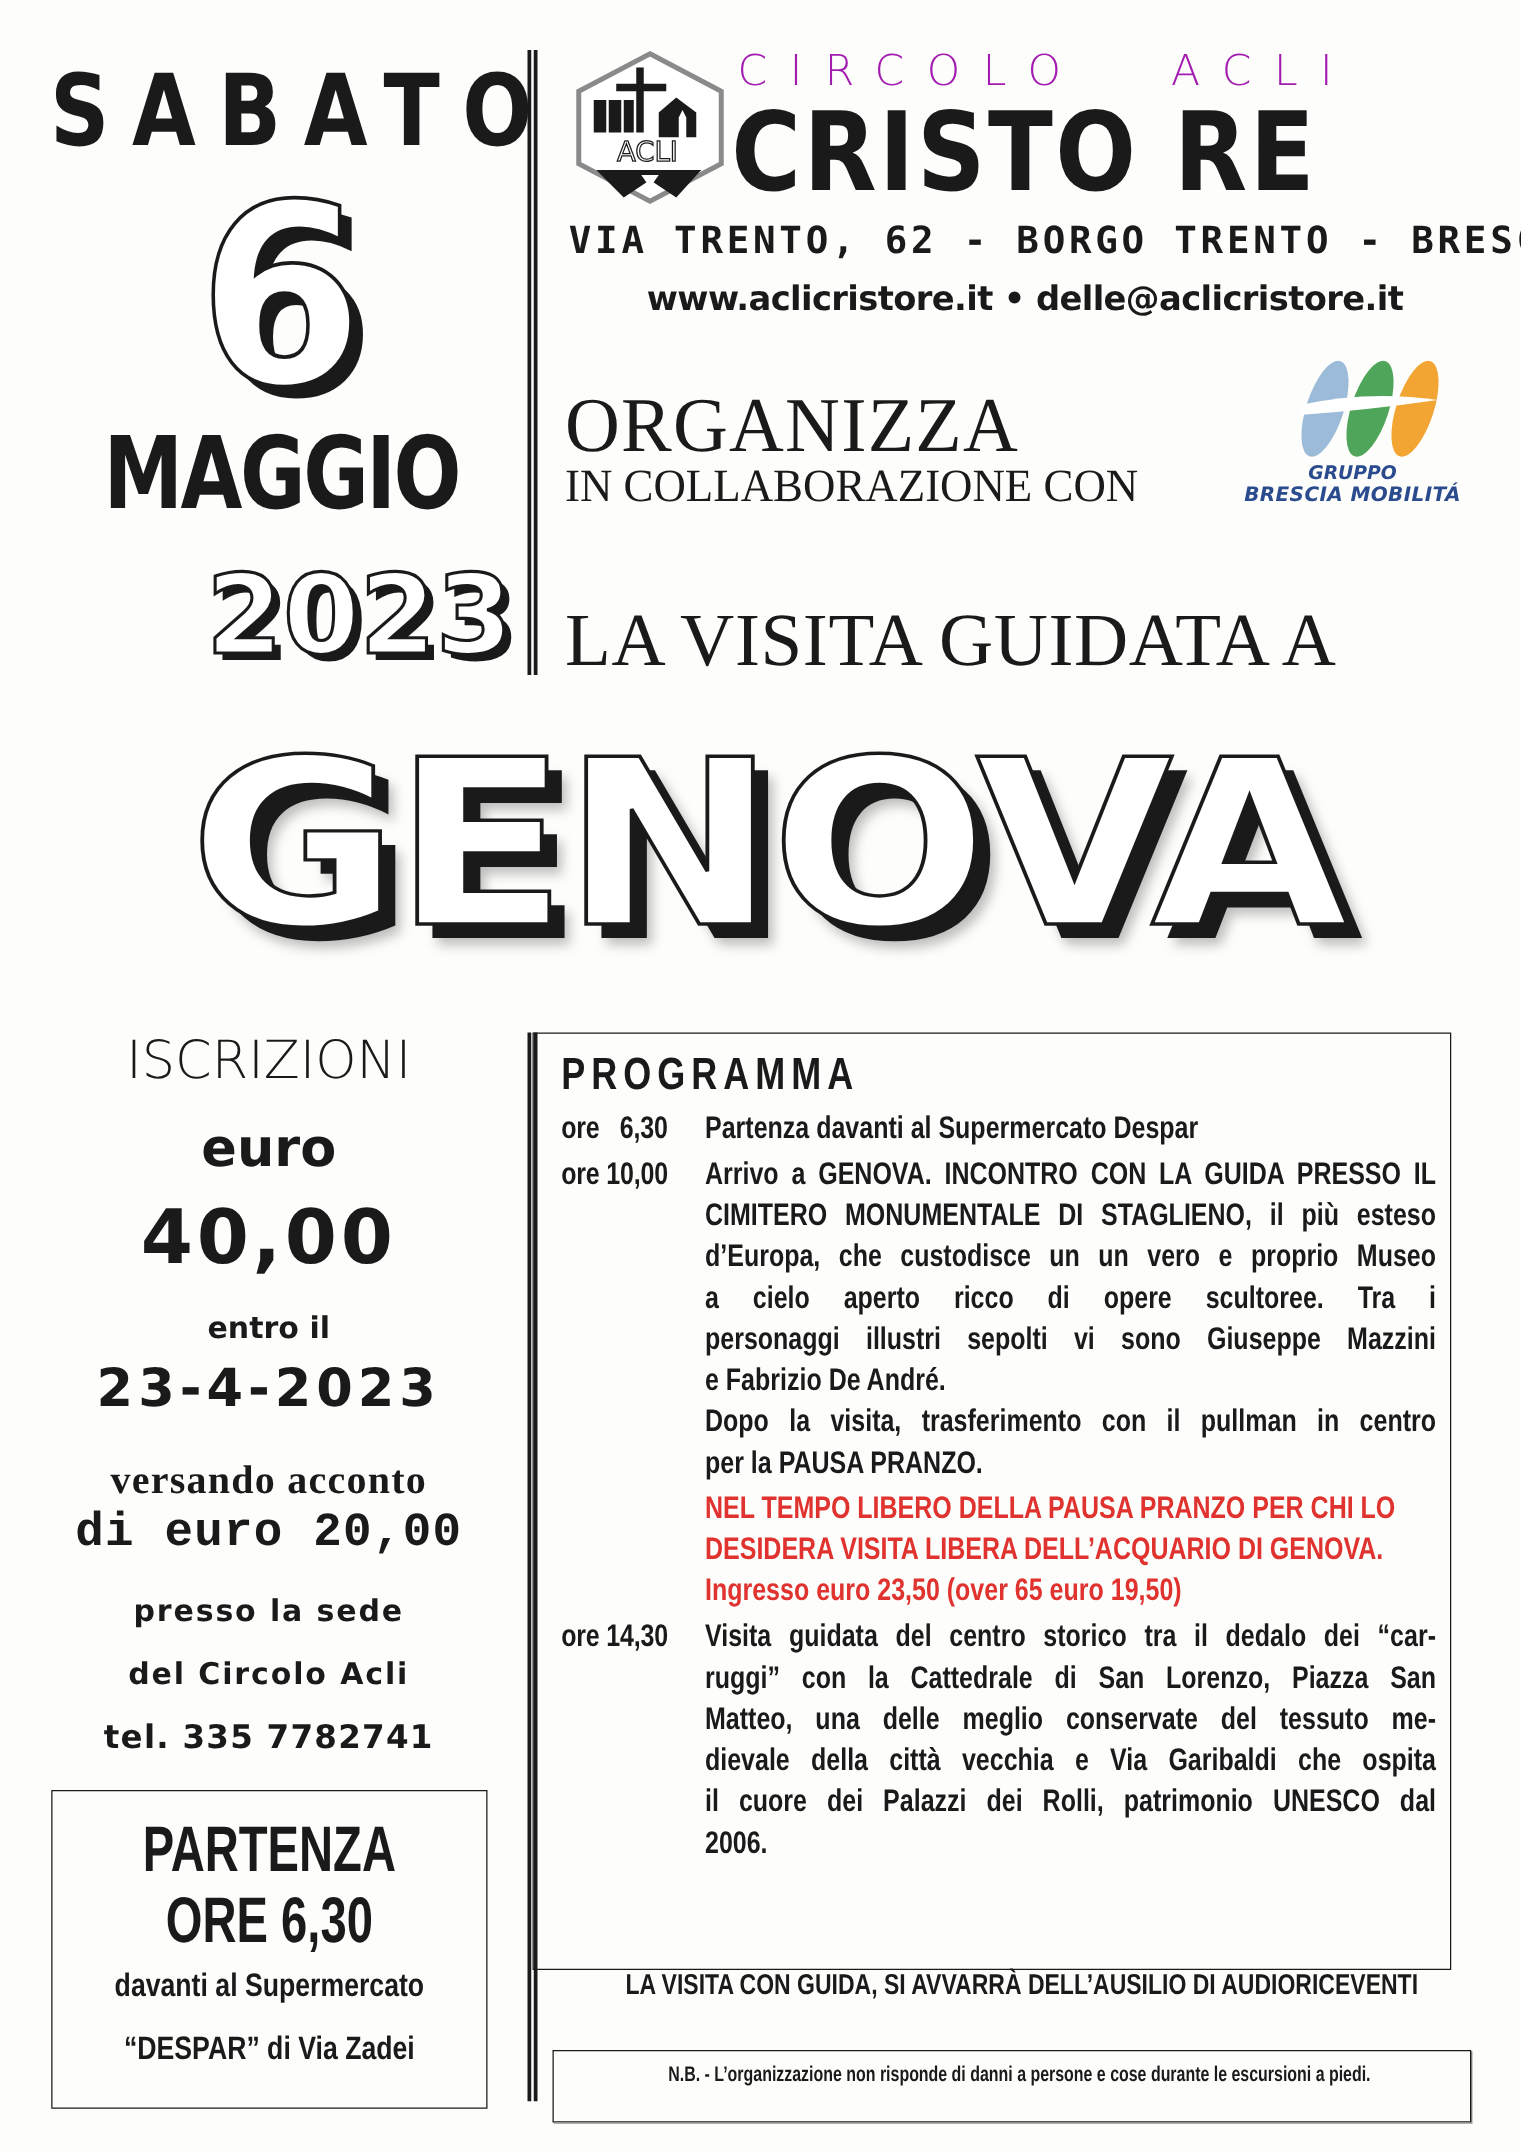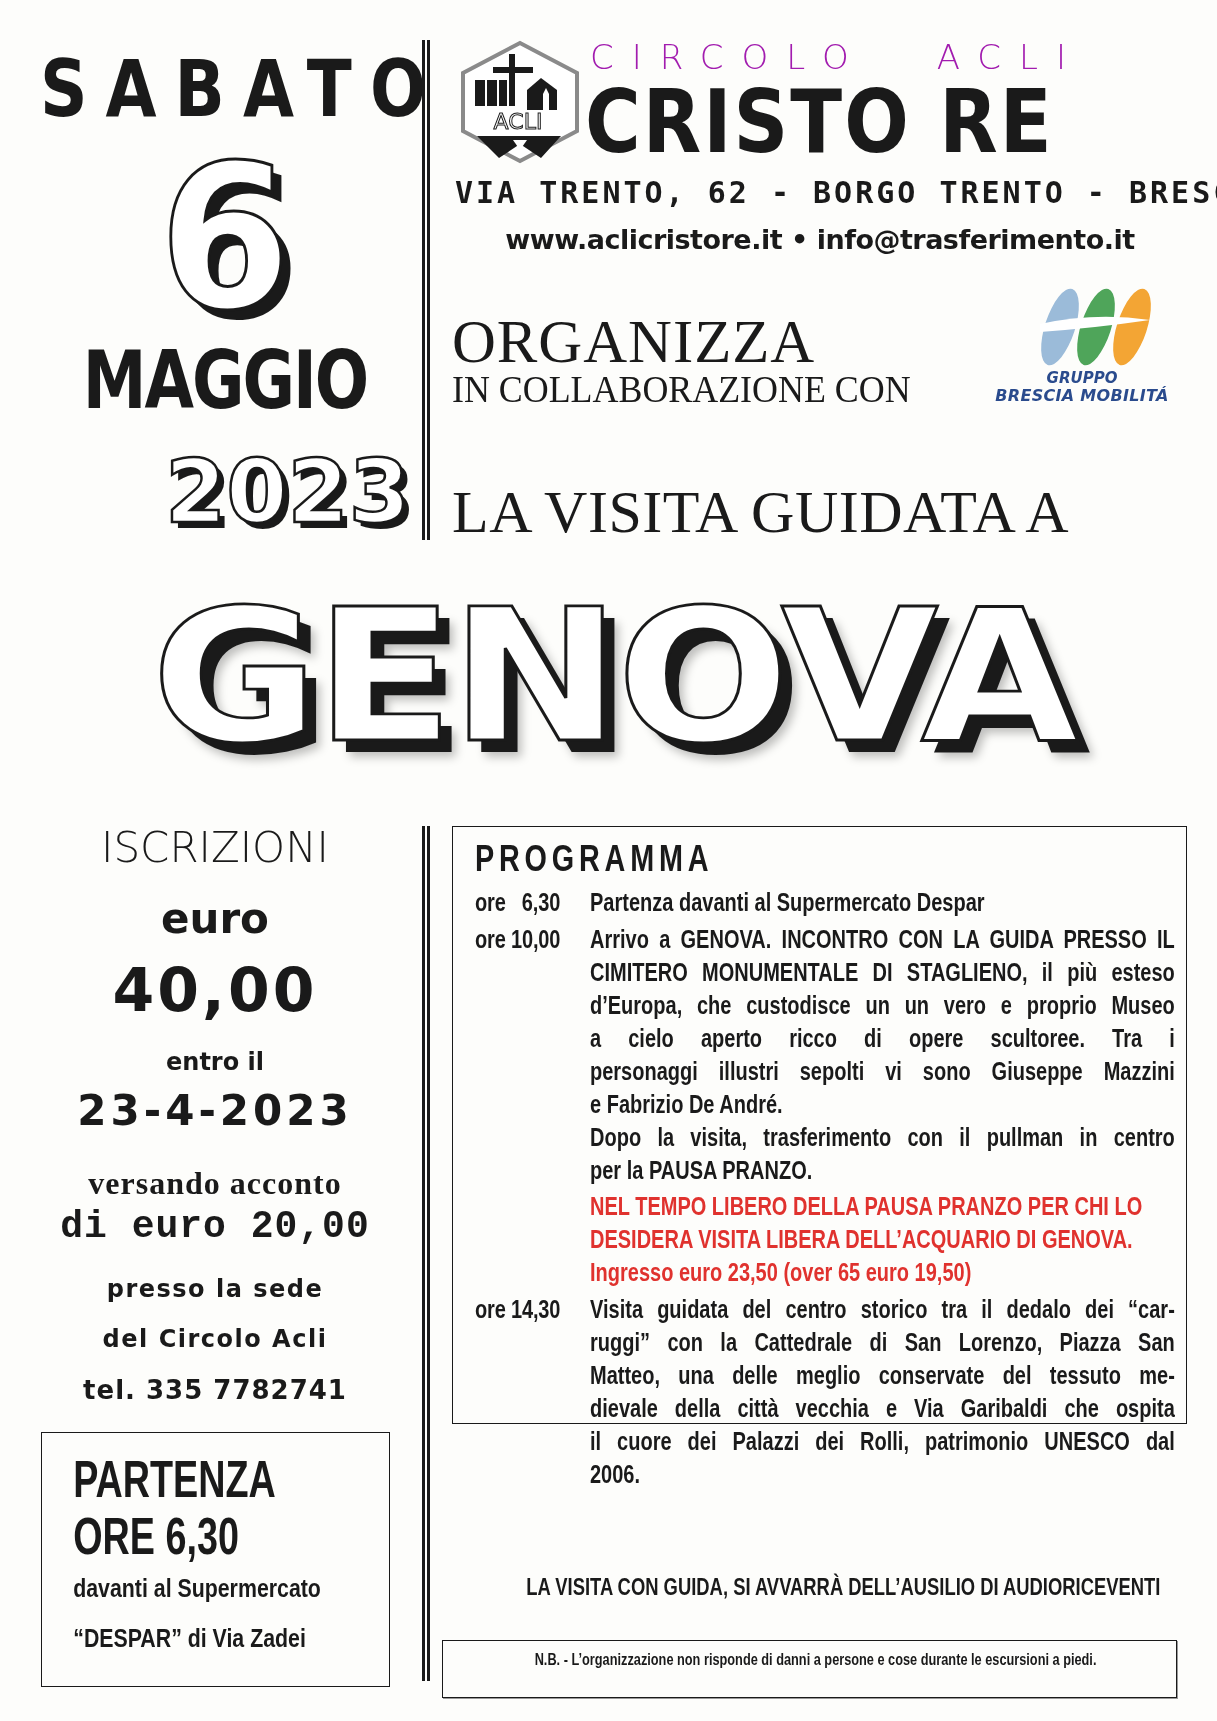--- a/index.html
+++ b/index.html
@@ -106,21 +106,21 @@
   .entro { top: 1050px; font-family: "DejaVu Sans", sans-serif; font-weight: 900; font-size: 24px; }
   .date { top: 1090px; font-family: "DejaVu Sans", sans-serif; font-weight: 900; font-size: 42px; letter-spacing: 4px; }
   .versando { top: 1167px; font-family: Liberation Serif, serif; font-weight: 900; font-size: 32px; letter-spacing: 1px; }
   .acconto { top: 1208px; font-family: Liberation Mono, monospace; font-weight: 900; font-size: 38px; letter-spacing: 1px; }
   .presso { top: 1277px; font-family: "DejaVu Sans", sans-serif; font-weight: 900; font-size: 24px; letter-spacing: 1.5px; }
   .circolo-acli { top: 1327px; font-family: "DejaVu Sans", sans-serif; font-weight: 900; font-size: 24px; letter-spacing: 1.5px; }
   .tel { top: 1377px; font-family: "DejaVu Sans", sans-serif; font-weight: 900; font-size: 26px; letter-spacing: 1px; }
 
   .partenza-box {
     left: 41px; top: 1432px; width: 349px; height: 255px;
-    border: 1.5px solid #1a1a1a; white-space: nowrap;
+    border: 1.5px solid #1a1a1a; text-align: center; white-space: nowrap;
   }
   .partenza-box .p1 {
     position: absolute; left: 0; right: 0; top: 20px;
     font-family: "Liberation Sans", sans-serif; font-weight: 700; font-size: 46px; line-height: 1;
     transform: scaleX(0.82) scaleY(1.12); transform-origin: top center;
   }
   .partenza-box .p2 {
     position: absolute; left: 0; right: 0; top: 77px;
     font-family: "Liberation Sans", sans-serif; font-weight: 700; font-size: 46px; line-height: 1;
     transform: scaleX(0.82) scaleY(1.12); transform-origin: top center;
@@ -131,21 +131,21 @@
     transform: scaleX(0.82); transform-origin: top center;
   }
   .partenza-box .p4 {
     position: absolute; left: 0; right: 0; top: 192px;
     font-family: "Liberation Sans", sans-serif; font-weight: 700; font-size: 26px; line-height: 1;
     transform: scaleX(0.82); transform-origin: top center;
   }
 
   
   .prog-box {
-    left: 452px; top: 826px; width: 735px; height: 598px;
+    left: 426px; top: 826px; width: 735px; height: 750px;
     border: 1.5px solid #1a1a1a;
   }
   .prog-title {
     position: absolute; left: 22px; top: 14px;
     font-family: "Liberation Sans", sans-serif; font-weight: 700; font-size: 36px;
     letter-spacing: 6px; line-height: 1; transform: scaleX(0.8); transform-origin: left;
     white-space: nowrap;
   }
   .prog-rows { position: absolute; left: 22px; top: 59px; width: 700px; }
   .prog-row { display: flex; align-items: flex-start; }
@@ -215,21 +215,21 @@
     <polygon points="20,96 104,96 84,118 63,104 42,118" fill="#1a1a1a"></polygon>
     <polygon points="56,100 70,100 63,110" fill="#fff"></polygon>
   </svg>
 </div>
 
 <div class="abs circolo">
   <span>CIRCOLO</span><span class="gap"></span><span>ACLI</span>
 </div>
 <div class="abs cristo">CRISTO RE</div>
 <div class="abs address">VIA TRENTO, 62 - BORGO TRENTO - BRESCIA</div>
-<div class="abs web">www.aclicristore.it  •  info@trasferimento.it</div>
+<div class="abs web">www.aclicristore.it  •  delle@aclicristore.it</div>
 
 <div class="abs organizza">ORGANIZZA</div>
 <div class="abs collab">IN COLLABORAZIONE CON</div>
 
 <div class="abs logo-bm">
   <svg width="180" height="90" viewBox="0 0 180 90">
     <ellipse cx="60" cy="43" rx="15" ry="40" transform="rotate(18 60 43)" fill="#9bbbd9"></ellipse>
     <ellipse cx="96" cy="43" rx="15" ry="40" transform="rotate(18 96 43)" fill="#4fa55a"></ellipse>
     <ellipse cx="132" cy="43" rx="15" ry="40" transform="rotate(18 132 43)" fill="#f3a534"></ellipse>
     <path d="M40,40 Q95,28 150,36 Q95,44 40,48 Z" fill="#fff"></path>

